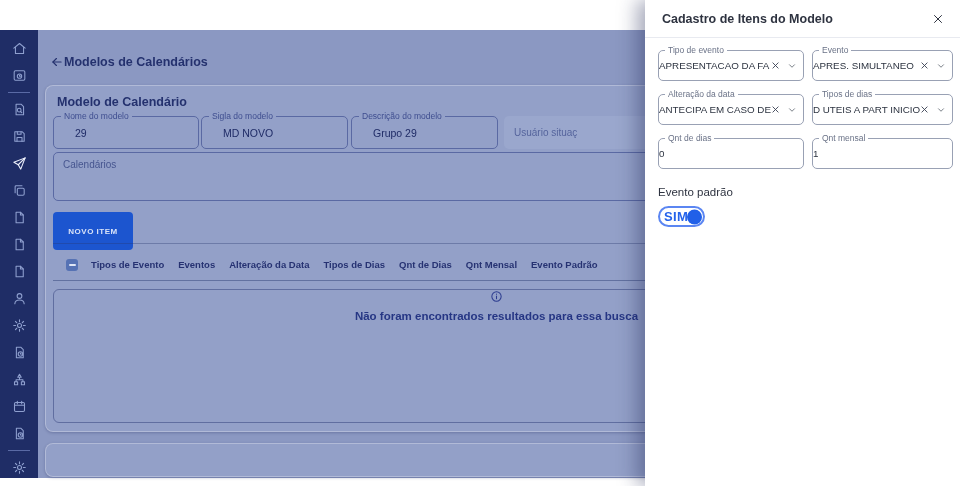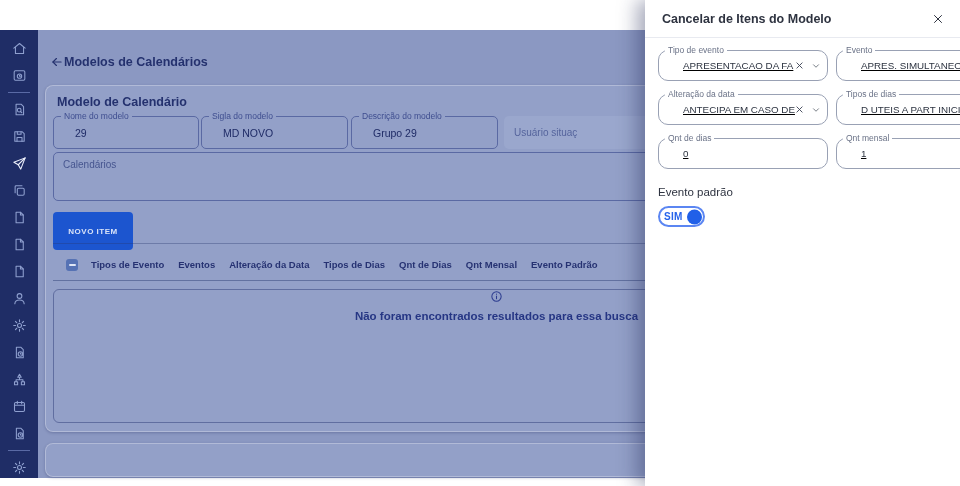--- a/index.html
+++ b/index.html
@@ -53,31 +53,31 @@
   .emptybox .info svg { width:13px; height:13px; color:#2b3b8f; display:block; }
   .empty-msg { font-size:11.5px; font-weight:700; color:#263684; }
   
   .drawer { position:absolute; left:645px; top:0; width:315px; height:486px; background:#fff; box-shadow:-8px 0 18px rgba(25,35,80,.38); }
   .d-head { height:38px; border-bottom:1px solid #e8eaf0; display:flex; align-items:center; justify-content:space-between; padding:0 14px 0 17px; }
   .d-title { font-size:12.5px; font-weight:700; color:#2e3340; }
   .d-close { background:none; border:none; cursor:pointer; padding:2px; color:#2e3340; }
   .d-close svg { width:12px; height:12px; display:block; }
   .d-body { position:relative; padding:12px 13px 0; }
   .grid { display:grid; grid-template-columns:1fr 1fr; column-gap:8px; row-gap:13px; }
-  .cfield { position:relative; height:31px; border:1px solid #99a1b4; border-radius:10px; display:flex; align-items:center; padding:0 6px 0 24px; cursor:pointer; background:#fff;text-decoration:underline; }
+  .cfield { position:relative; height:31px; border:1px solid #99a1b4; border-radius:5px; display:flex; align-items:center; padding:0 6px 0 0; cursor:pointer; background:#fff; }
   .cfield .flabel { position:absolute; top:-6px; left:6px; background:#fff; padding:0 3px; font-size:8.5px; color:#6a7287; white-space:nowrap; }
   .cfield .cvalue { flex:1; font-size:9.8px; color:#2c3340; white-space:nowrap; overflow:hidden; }
   .cfield .xic, .cfield .chev { flex:none; display:flex; color:#3a4152; cursor:pointer; }
   .cfield .xic svg { width:9px; height:9px; }
   .cfield .chev { margin-left:7px; color:#5f6670; }
   .cfield .chev svg { width:10px; height:10px; }
   .ep { margin-top:17px; }
   .ep-label { font-size:11.5px; color:#2e3340; }
   .toggle { margin-top:8px; width:47px; height:21px; border:2px solid #5b86f2; border-radius:999px; position:relative; display:flex; align-items:center; cursor:pointer; background:#fff; }
-  .toggle .t-text { font-size:10px; font-weight:700; color:#2563eb; margin-left:4px; letter-spacing:.3px; }
+  .toggle .t-text { font-size:13px; font-weight:700; color:#2563eb; margin-left:4px; letter-spacing:.3px; }
   .toggle .knob { position:absolute; right:1px; top:50%; transform:translateY(-50%); width:15px; height:15px; border-radius:50%; background:#2160e8; }
   .d-foot { position:absolute; left:0; right:0; bottom:0; height:43px; border-top:1px solid #e8eaf0; display:flex; align-items:center; justify-content:flex-end; gap:24px; padding-right:13px; }
   .cancel { background:none; border:none; font-size:11px; color:#8d97b3; cursor:pointer; font-family:inherit; }
   .confirm { height:26px; display:flex; align-items:center; gap:6px; background:#2563eb; color:#fff; border:none; border-radius:4px; font-size:10.5px; padding:0 10px; cursor:pointer; font-family:inherit; }
   .confirm .cic svg { width:11px; height:11px; display:block; }
 </style>
 </head>
 <body>
 
 <div class="app">
@@ -283,21 +283,21 @@
           </span>
         <span class="empty-msg">Não foram encontrados resultados para essa busca</span>
       </div>
     </div>
 
     <div class="card card2"></div>
   </div>
 
   <div class="drawer">
     <div class="d-head">
-      <span class="d-title">Cancelar de Itens do Modelo</span>
+      <span class="d-title">Cadastro de Itens do Modelo</span>
       <button class="d-close"><span><svg viewBox="0 0 24 24" fill="none" stroke="currentColor" stroke-width="2" stroke-linecap="round" stroke-linejoin="round">
               <path d="M5 5l14 14M19 5 5 19"></path>
             </svg></span></button>
     </div>
     <div class="d-body">
       <div class="grid">
         <div class="cfield">
           <span class="flabel">Tipo de evento</span>
           <span class="cvalue">APRESENTACAO DA FA</span>
           <span class="xic">

